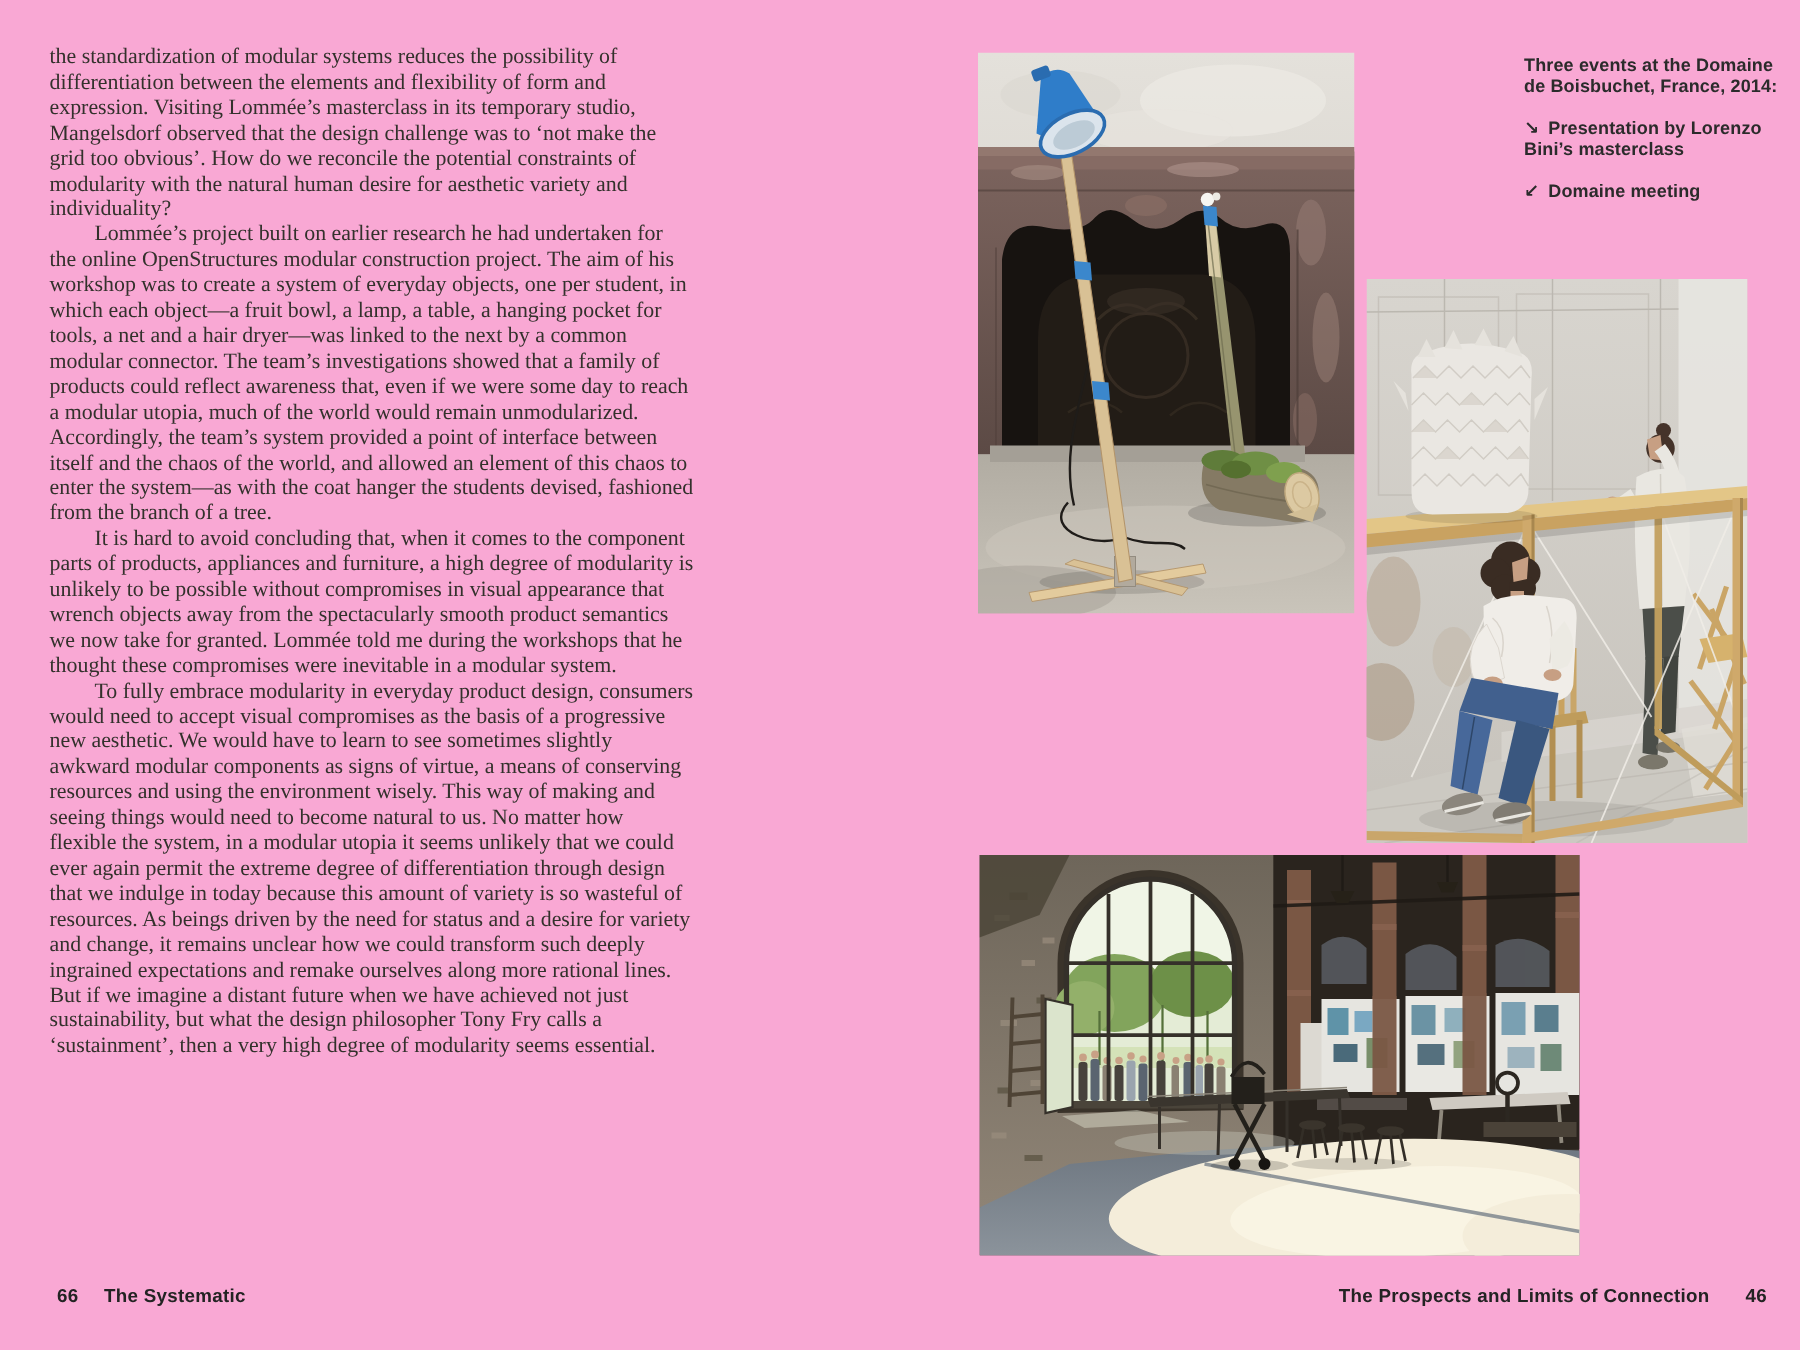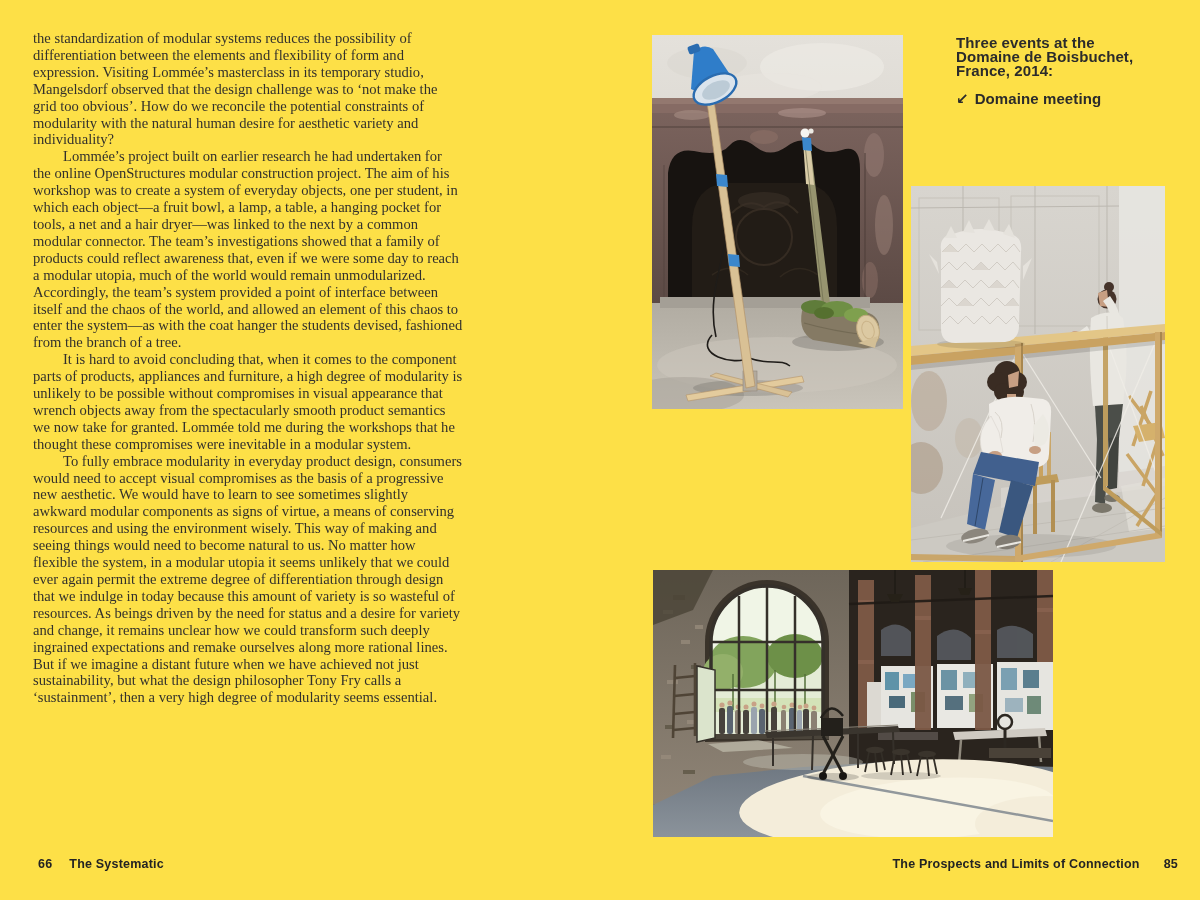--- a/index.html
+++ b/index.html
@@ -1,27 +1,27 @@
 <!DOCTYPE html>
 <html><head>
 <meta charset="utf-8">
 <style>
   html,body{margin:0;padding:0;background:#e9e9e7;}
-  .spread{position:relative;width:1200px;height:900px;background:#fde047;overflow:hidden;
+  .spread{position:relative;width:1200px;height:900px;background:#f9a8d4;overflow:hidden;
           font-family:"Liberation Sans","DejaVu Sans",sans-serif;}
   
   .body-text{position:absolute;left:33px;top:30px;width:430px;
              font-family:"Liberation Serif","DejaVu Serif",serif;
              font-size:14.6px;line-height:16.9px;color:#33312c;
              text-rendering:optimizeLegibility;}
   .body-text p{margin:0;text-indent:30px;}
   .body-text p.first{text-indent:0;}
   
-  .caption{position:absolute;left:956px;top:36px;width:182px;
-           font-size:15px;line-height:14px;font-weight:bold;color:#2b2b2b;letter-spacing:0.1px;}
+  .caption{position:absolute;left:1016px;top:36px;width:182px;
+           font-size:12px;line-height:14px;font-weight:bold;color:#2b2b2b;letter-spacing:0.1px;}
   .caption p{margin:0 0 14px 0;}
   .caption .arr{display:inline-block;margin-right:6px;}
   
   .footer{position:absolute;top:857px;display:flex;align-items:baseline;
           font-size:12.5px;font-weight:bold;color:#232323;letter-spacing:0.2px;text-align:right;}
   .footer-left{left:38px;gap:17px;}
   .footer-right{right:22px;gap:24px;}
   
   figure{margin:0;padding:0;position:absolute;}
   figure svg{display:block;}
@@ -41,20 +41,23 @@
     <p>To fully embrace modularity in everyday product design, consumers would need to accept visual compromises as the basis of a progressive new aesthetic. We would have to learn to see sometimes slightly awkward modular components as signs of virtue, a means of conserving resources and using the environment wisely. This way of making and seeing things would need to become natural to us. No matter how flexible the system, in a modular utopia it seems unlikely that we could ever again permit the extreme degree of differentiation through design that we indulge in today because this amount of variety is so wasteful of resources. As beings driven by the need for status and a desire for variety and change, it remains unclear how we could transform such deeply ingrained expectations and remake ourselves along more rational lines. But if we imagine a distant future when we have achieved not just sustainability, but what the design philosopher Tony Fry calls a ‘sustainment’, then a very high degree of modularity seems essential.</p>
   </article>
 
   <footer class="footer footer-left">
     <span>66</span>
     <span>The Systematic</span>
   </footer>
 
   <div class="caption">
     <p>Three events at the Domaine de Boisbuchet, France, 2014:</p>
+    <p>
+      <span class="arr">↘</span><span>Presentation by Lorenzo Bini’s masterclass</span>
+    </p>
     <p>
       <span class="arr">↙</span><span>Domaine meeting</span>
     </p>
   </div>
 
   <figure class="photo-1" aria-label="Improvised wooden pole lamp with blue shade and a moss-covered log mallet standing before a marble fireplace">
     <svg viewBox="0 0 251 374" width="251" height="374">
       <defs>
         <linearGradient id="p1wall" x1="0" y1="0" x2="0" y2="1">
           <stop offset="0" stop-color="#e4e1db"></stop>
@@ -495,16 +498,16 @@
           <ellipse cx="274" cy="184" rx="9" ry="3.2" fill="#3a342c"></ellipse>
         </g>
         <ellipse cx="180" cy="207" rx="26" ry="4" fill="#000" opacity="0.18"></ellipse>
         <ellipse cx="248" cy="206" rx="40" ry="4" fill="#000" opacity="0.14"></ellipse>
       </g>
     </svg>
   </figure>
 
   <footer class="footer footer-right">
     <span>The Prospects and Limits of Connection</span>
-    <span>85</span>
+    <span>46</span>
   </footer>
 
 </div>
 
 </body></html>

